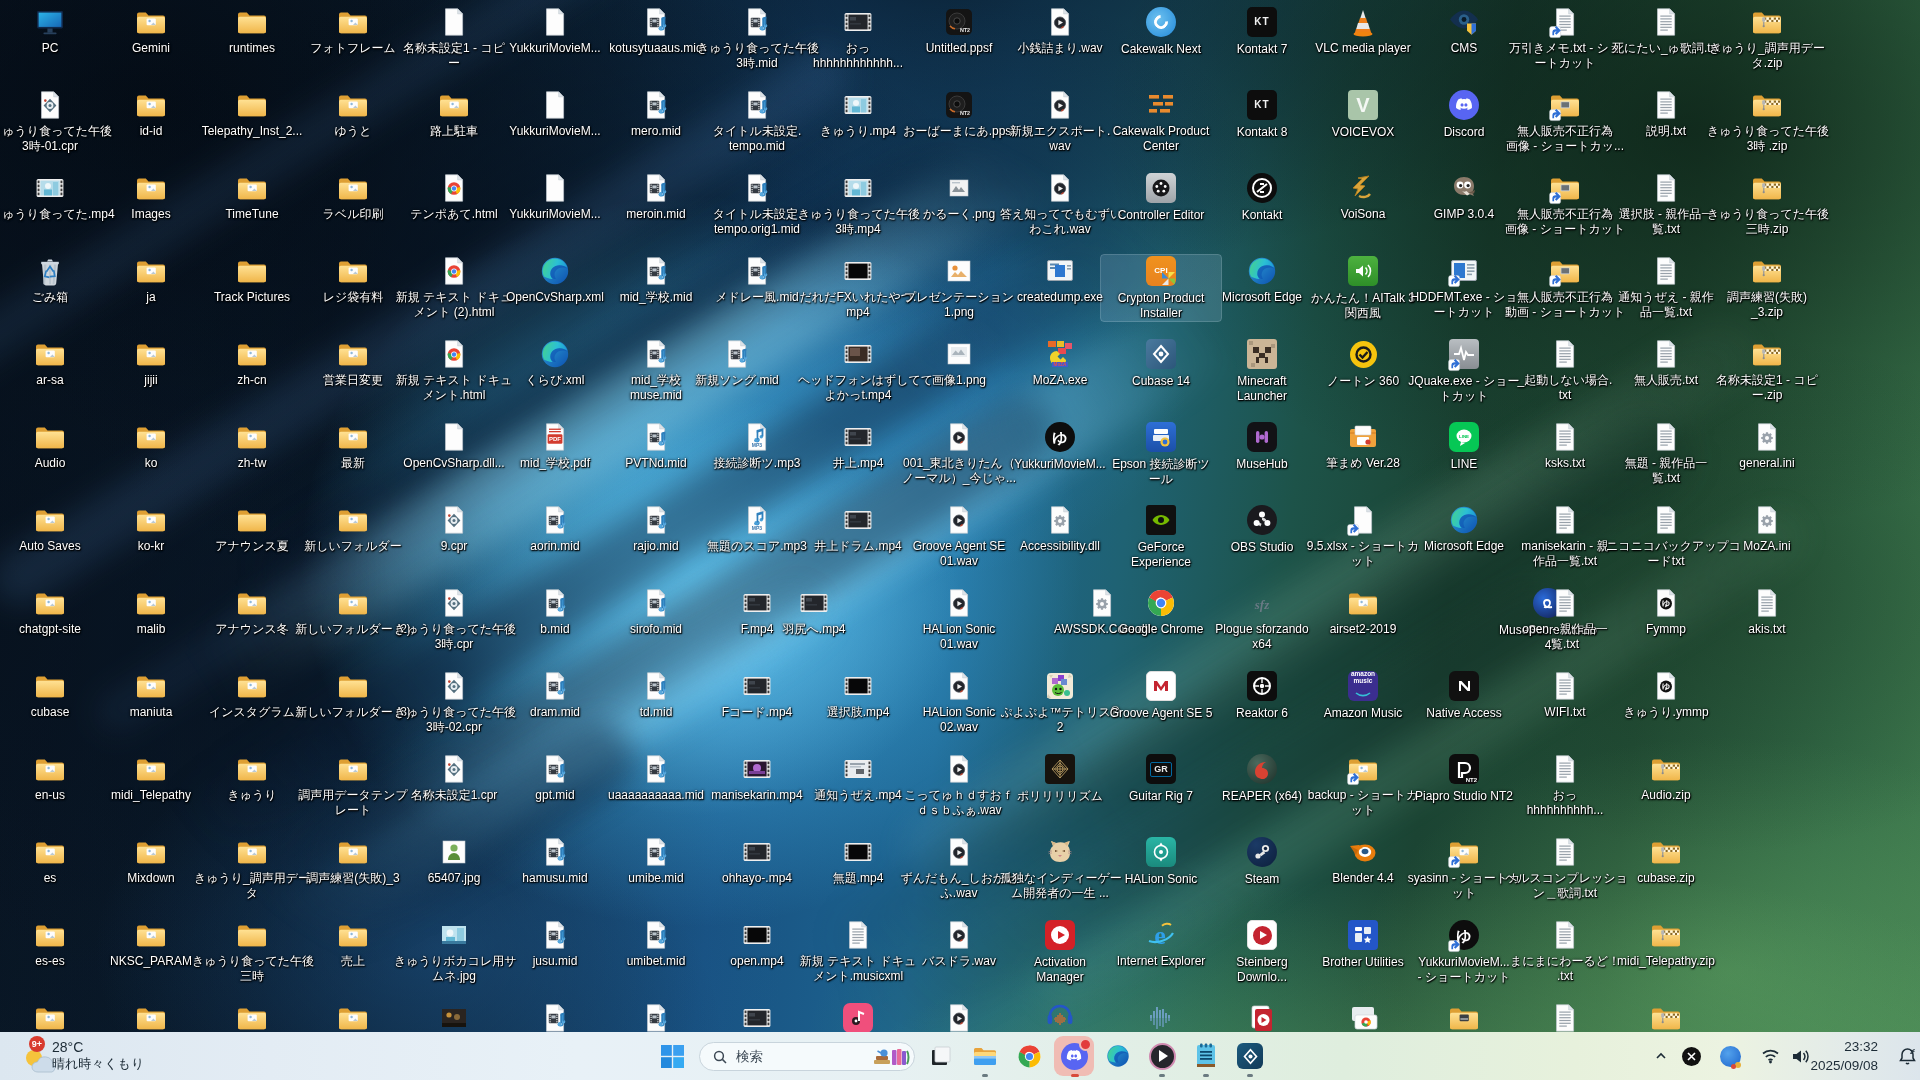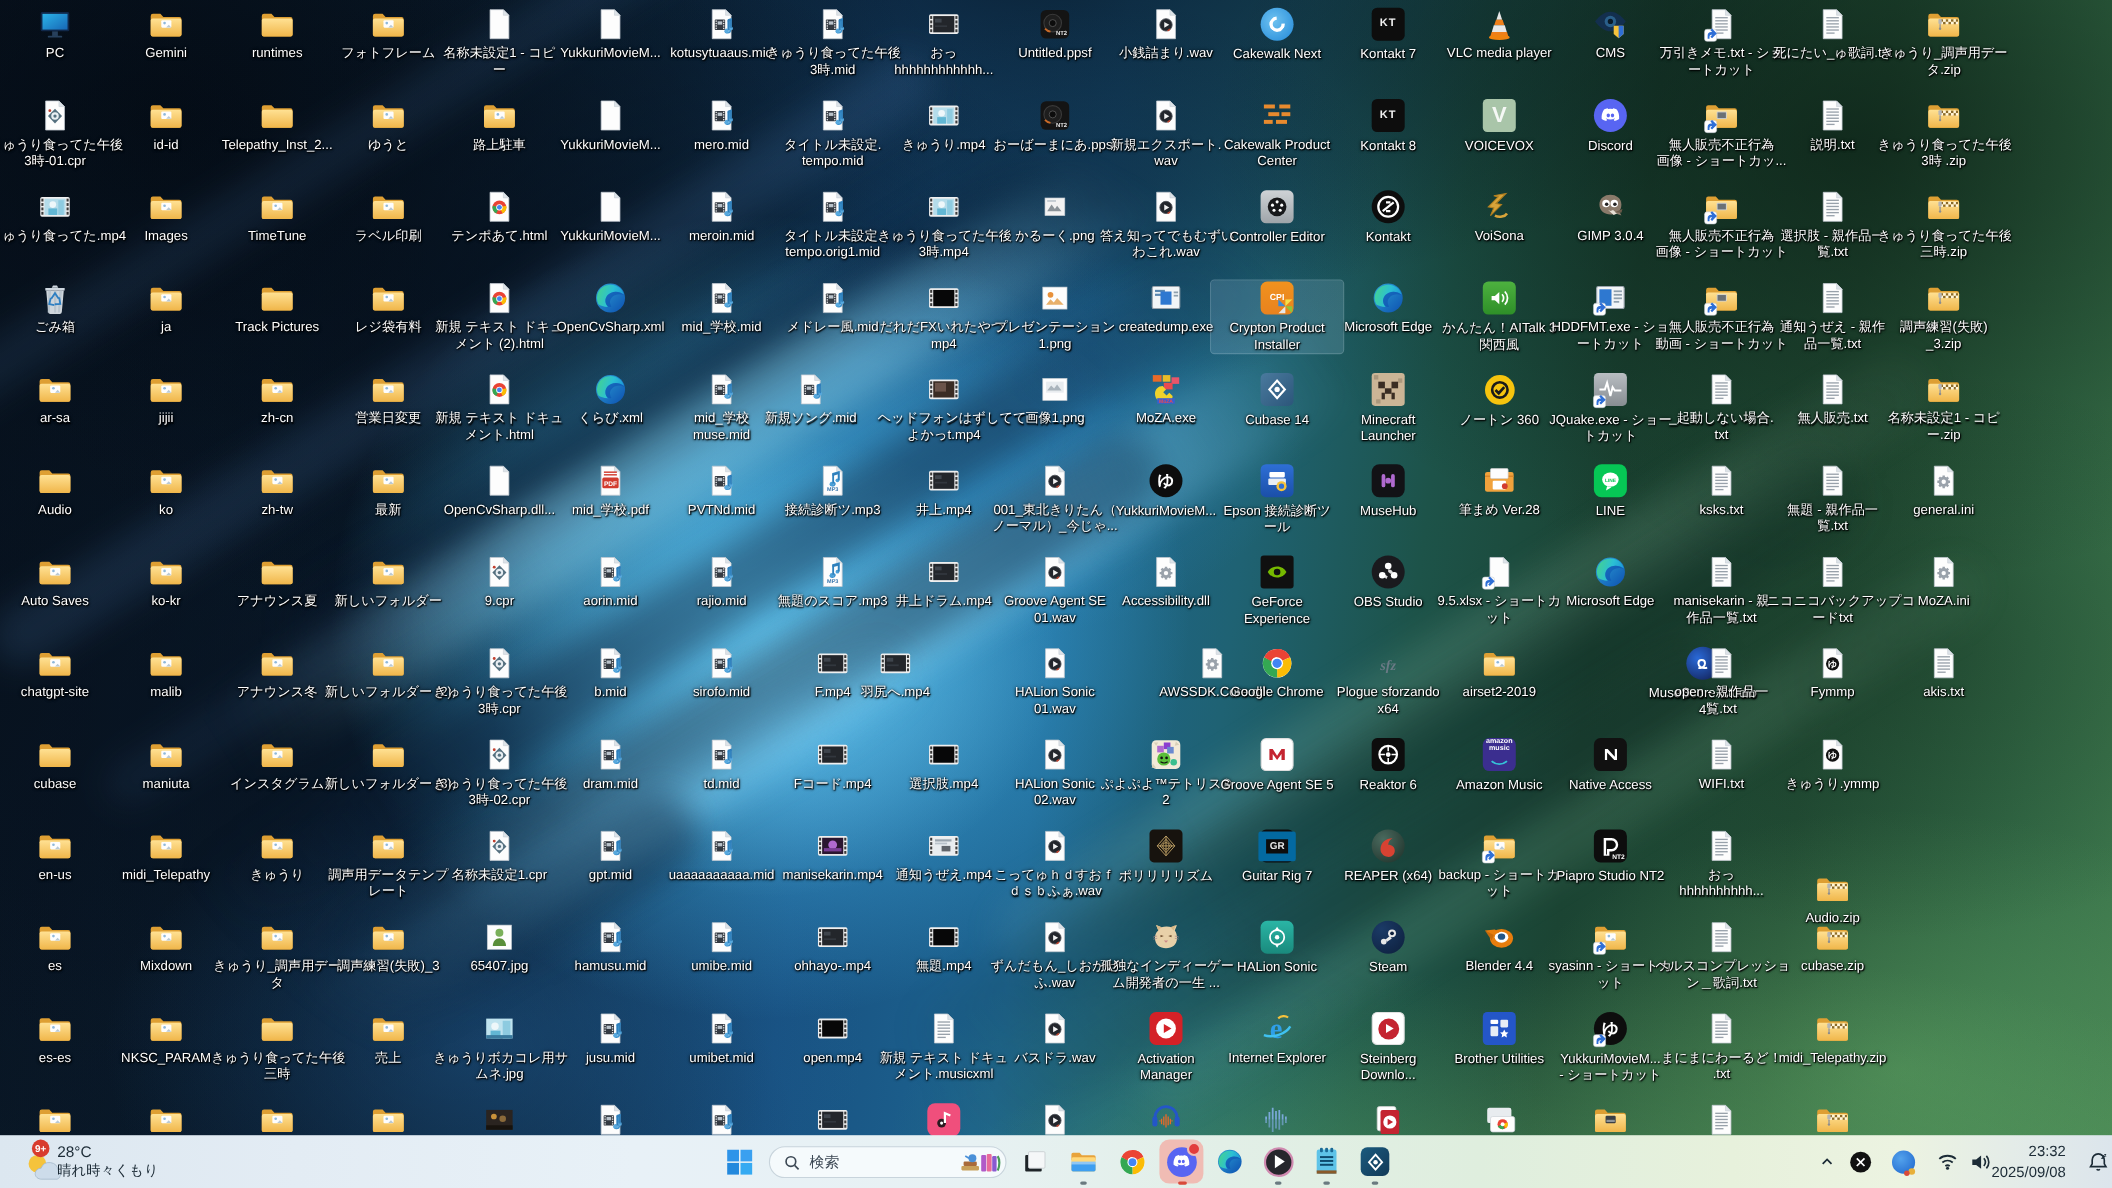--- a/index.html
+++ b/index.html
@@ -2256,21 +2256,21 @@
         </svg>
       </div>
     </div>
     <div class="l">
       <div>ポリリリリズム</div>
     </div>
   </div>
 <div class="c" style="left:1101px;top:753px">
     <div class="ib">
       <div class="ap" style="background:#0d0d0d;border-radius:5px">
-        <span style="font:bold 9px/1 'Liberation Sans',sans-serif;color:#e8e8e8;border:7px solid #0369a1;padding:2px 3px;border-radius:2px">GR</span>
+        <span style="font:bold 9px/1 'Liberation Sans',sans-serif;color:#e8e8e8;border:1px solid #0369a1;padding:2px 3px;border-radius:2px">GR</span>
       </div>
     </div>
     <div class="l">
       <div>Guitar Rig 7</div>
     </div>
   </div>
 <div class="c" style="left:1202px;top:753px">
     <div class="ib">
       <div class="ap" style="background:radial-gradient(circle at 35% 30%,#4a6a5e,#1d2f28);border-radius:50%">
         <svg width="24" height="24" viewBox="0 0 24 24">
@@ -2313,21 +2313,21 @@
     <div class="ib">
       <svg class="i" viewBox="0 0 32 32">
         <use href="#txt"></use>
       </svg>
     </div>
     <div class="l">
       <div>おっ</div>
       <div>hhhhhhhhhh...</div>
     </div>
   </div>
-<div class="c" style="left:1606px;top:792px">
+<div class="c" style="left:1606px;top:753px">
     <div class="ib">
       <svg class="i" viewBox="0 0 32 32">
         <use href="#folderzip"></use>
       </svg>
     </div>
     <div class="l">
       <div>Audio.zip</div>
     </div>
   </div>
 <div class="c" style="left:-10px;top:836px">

